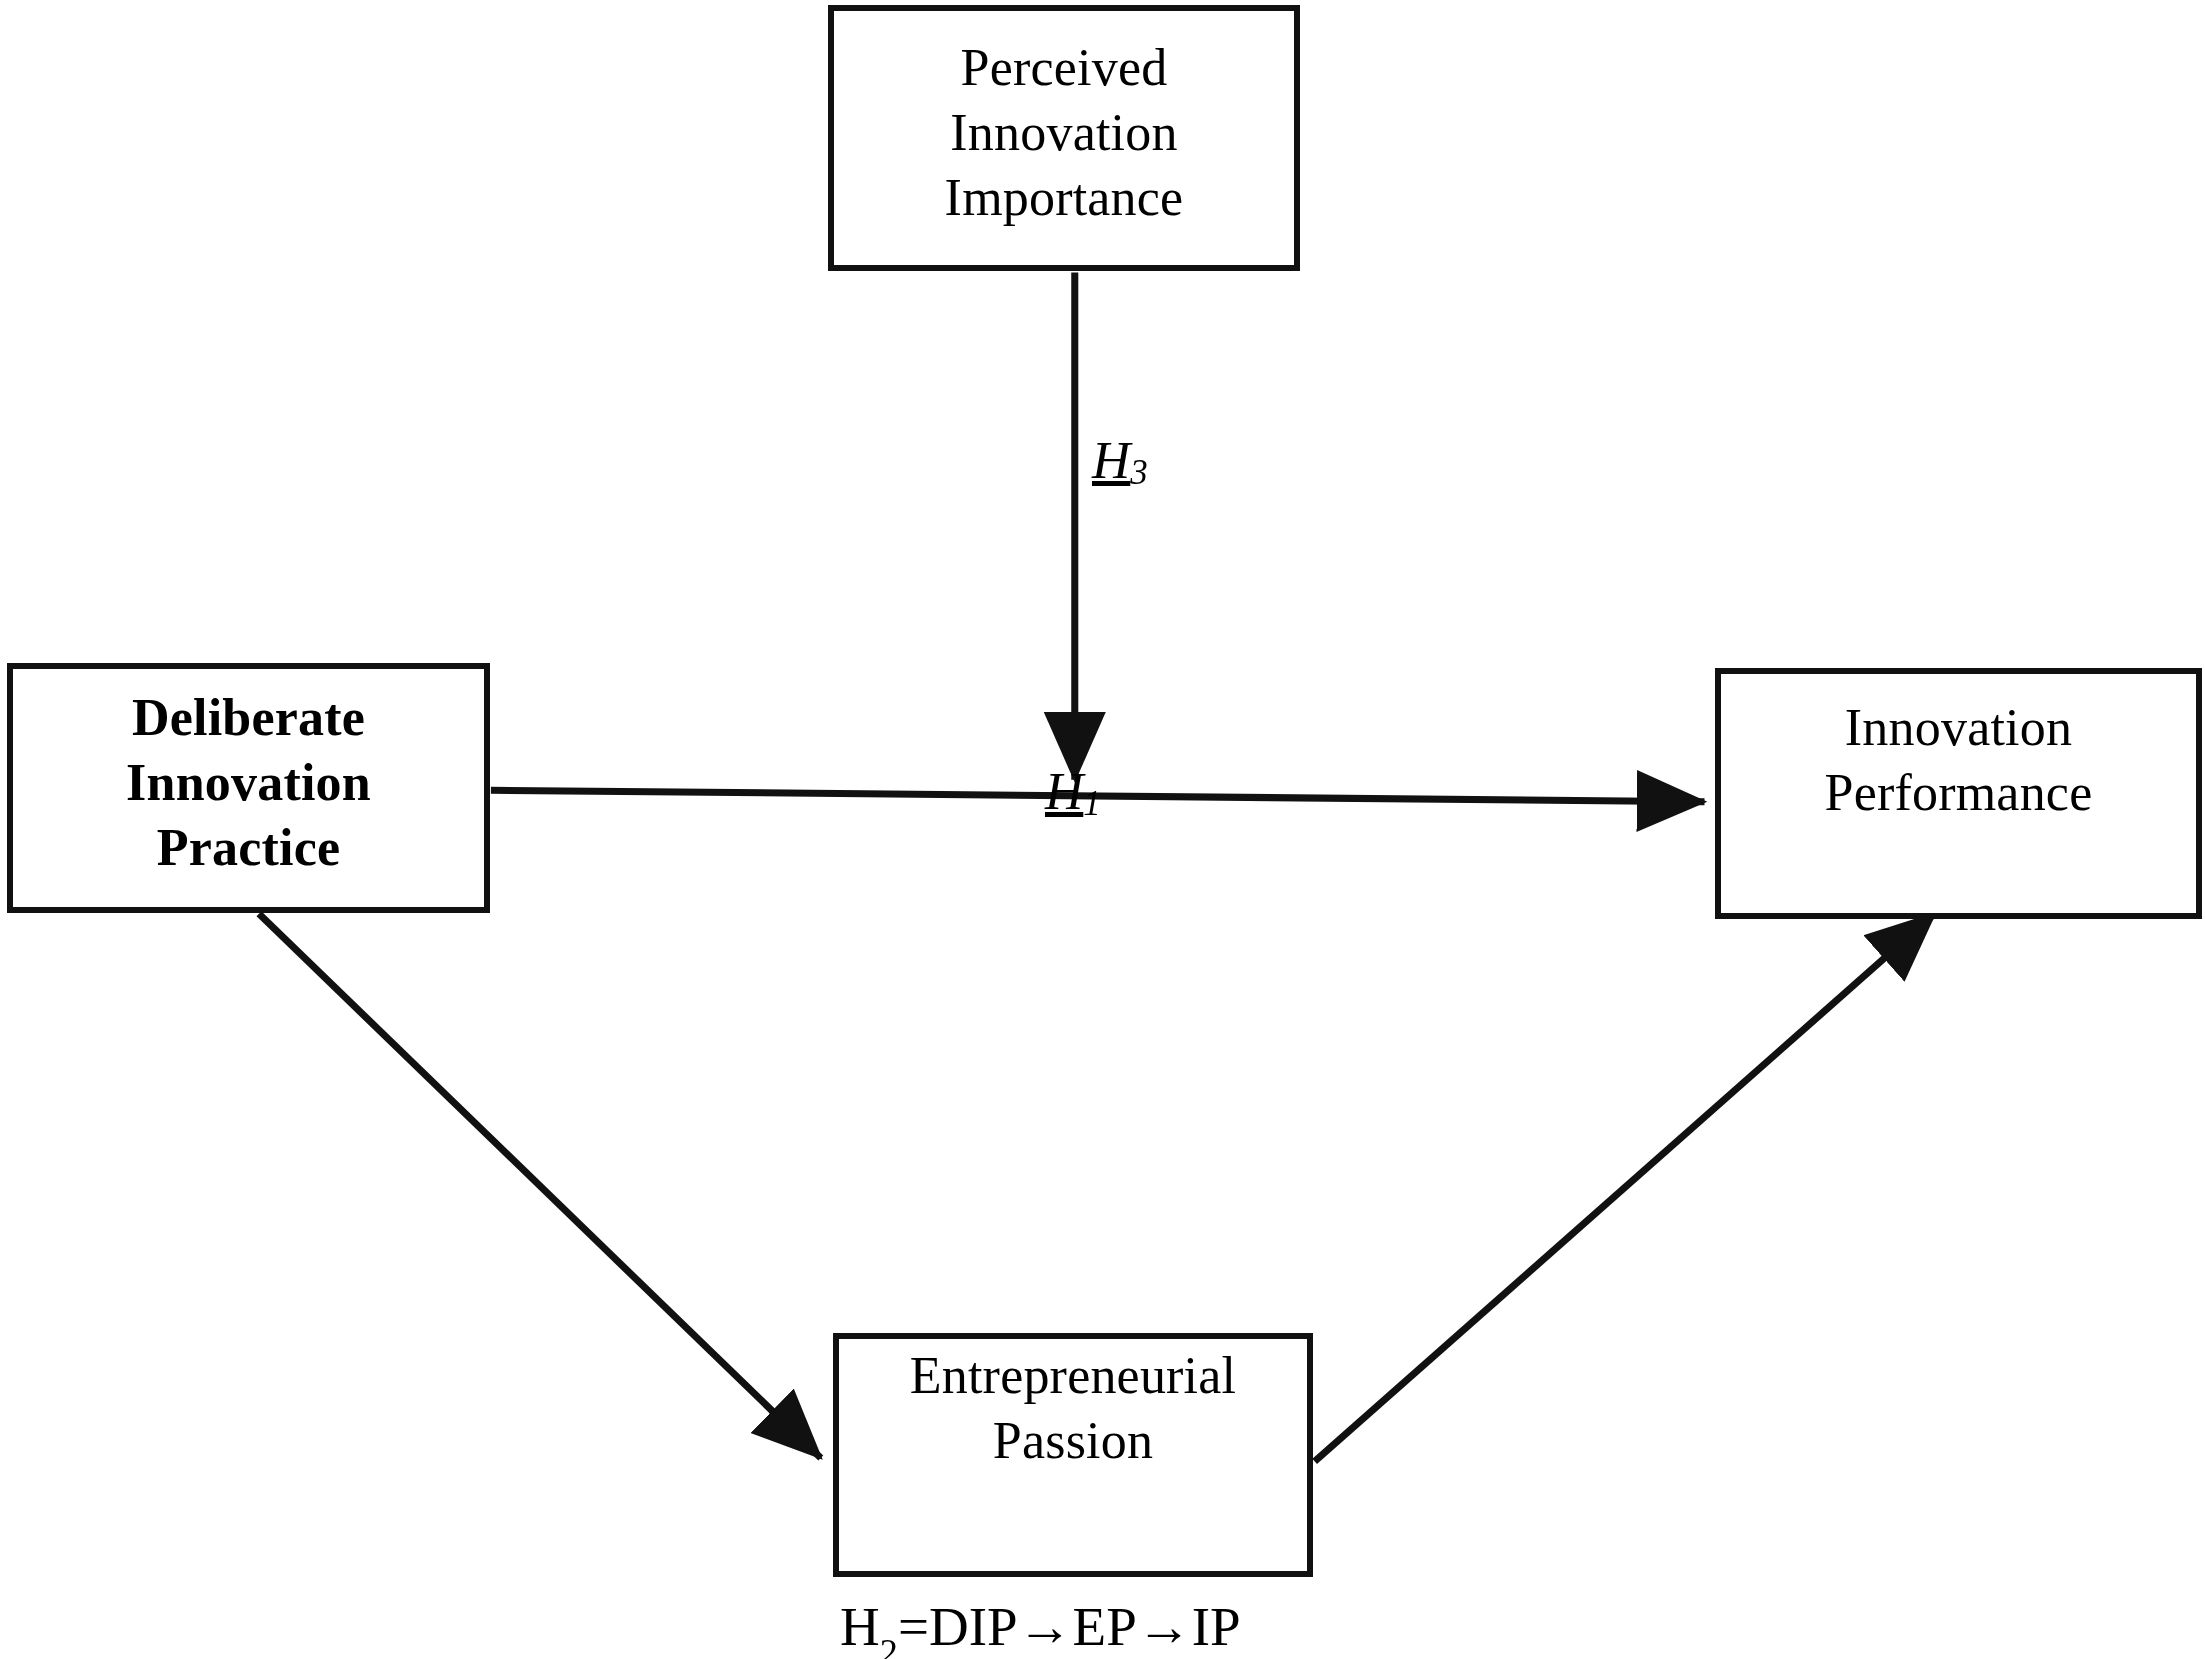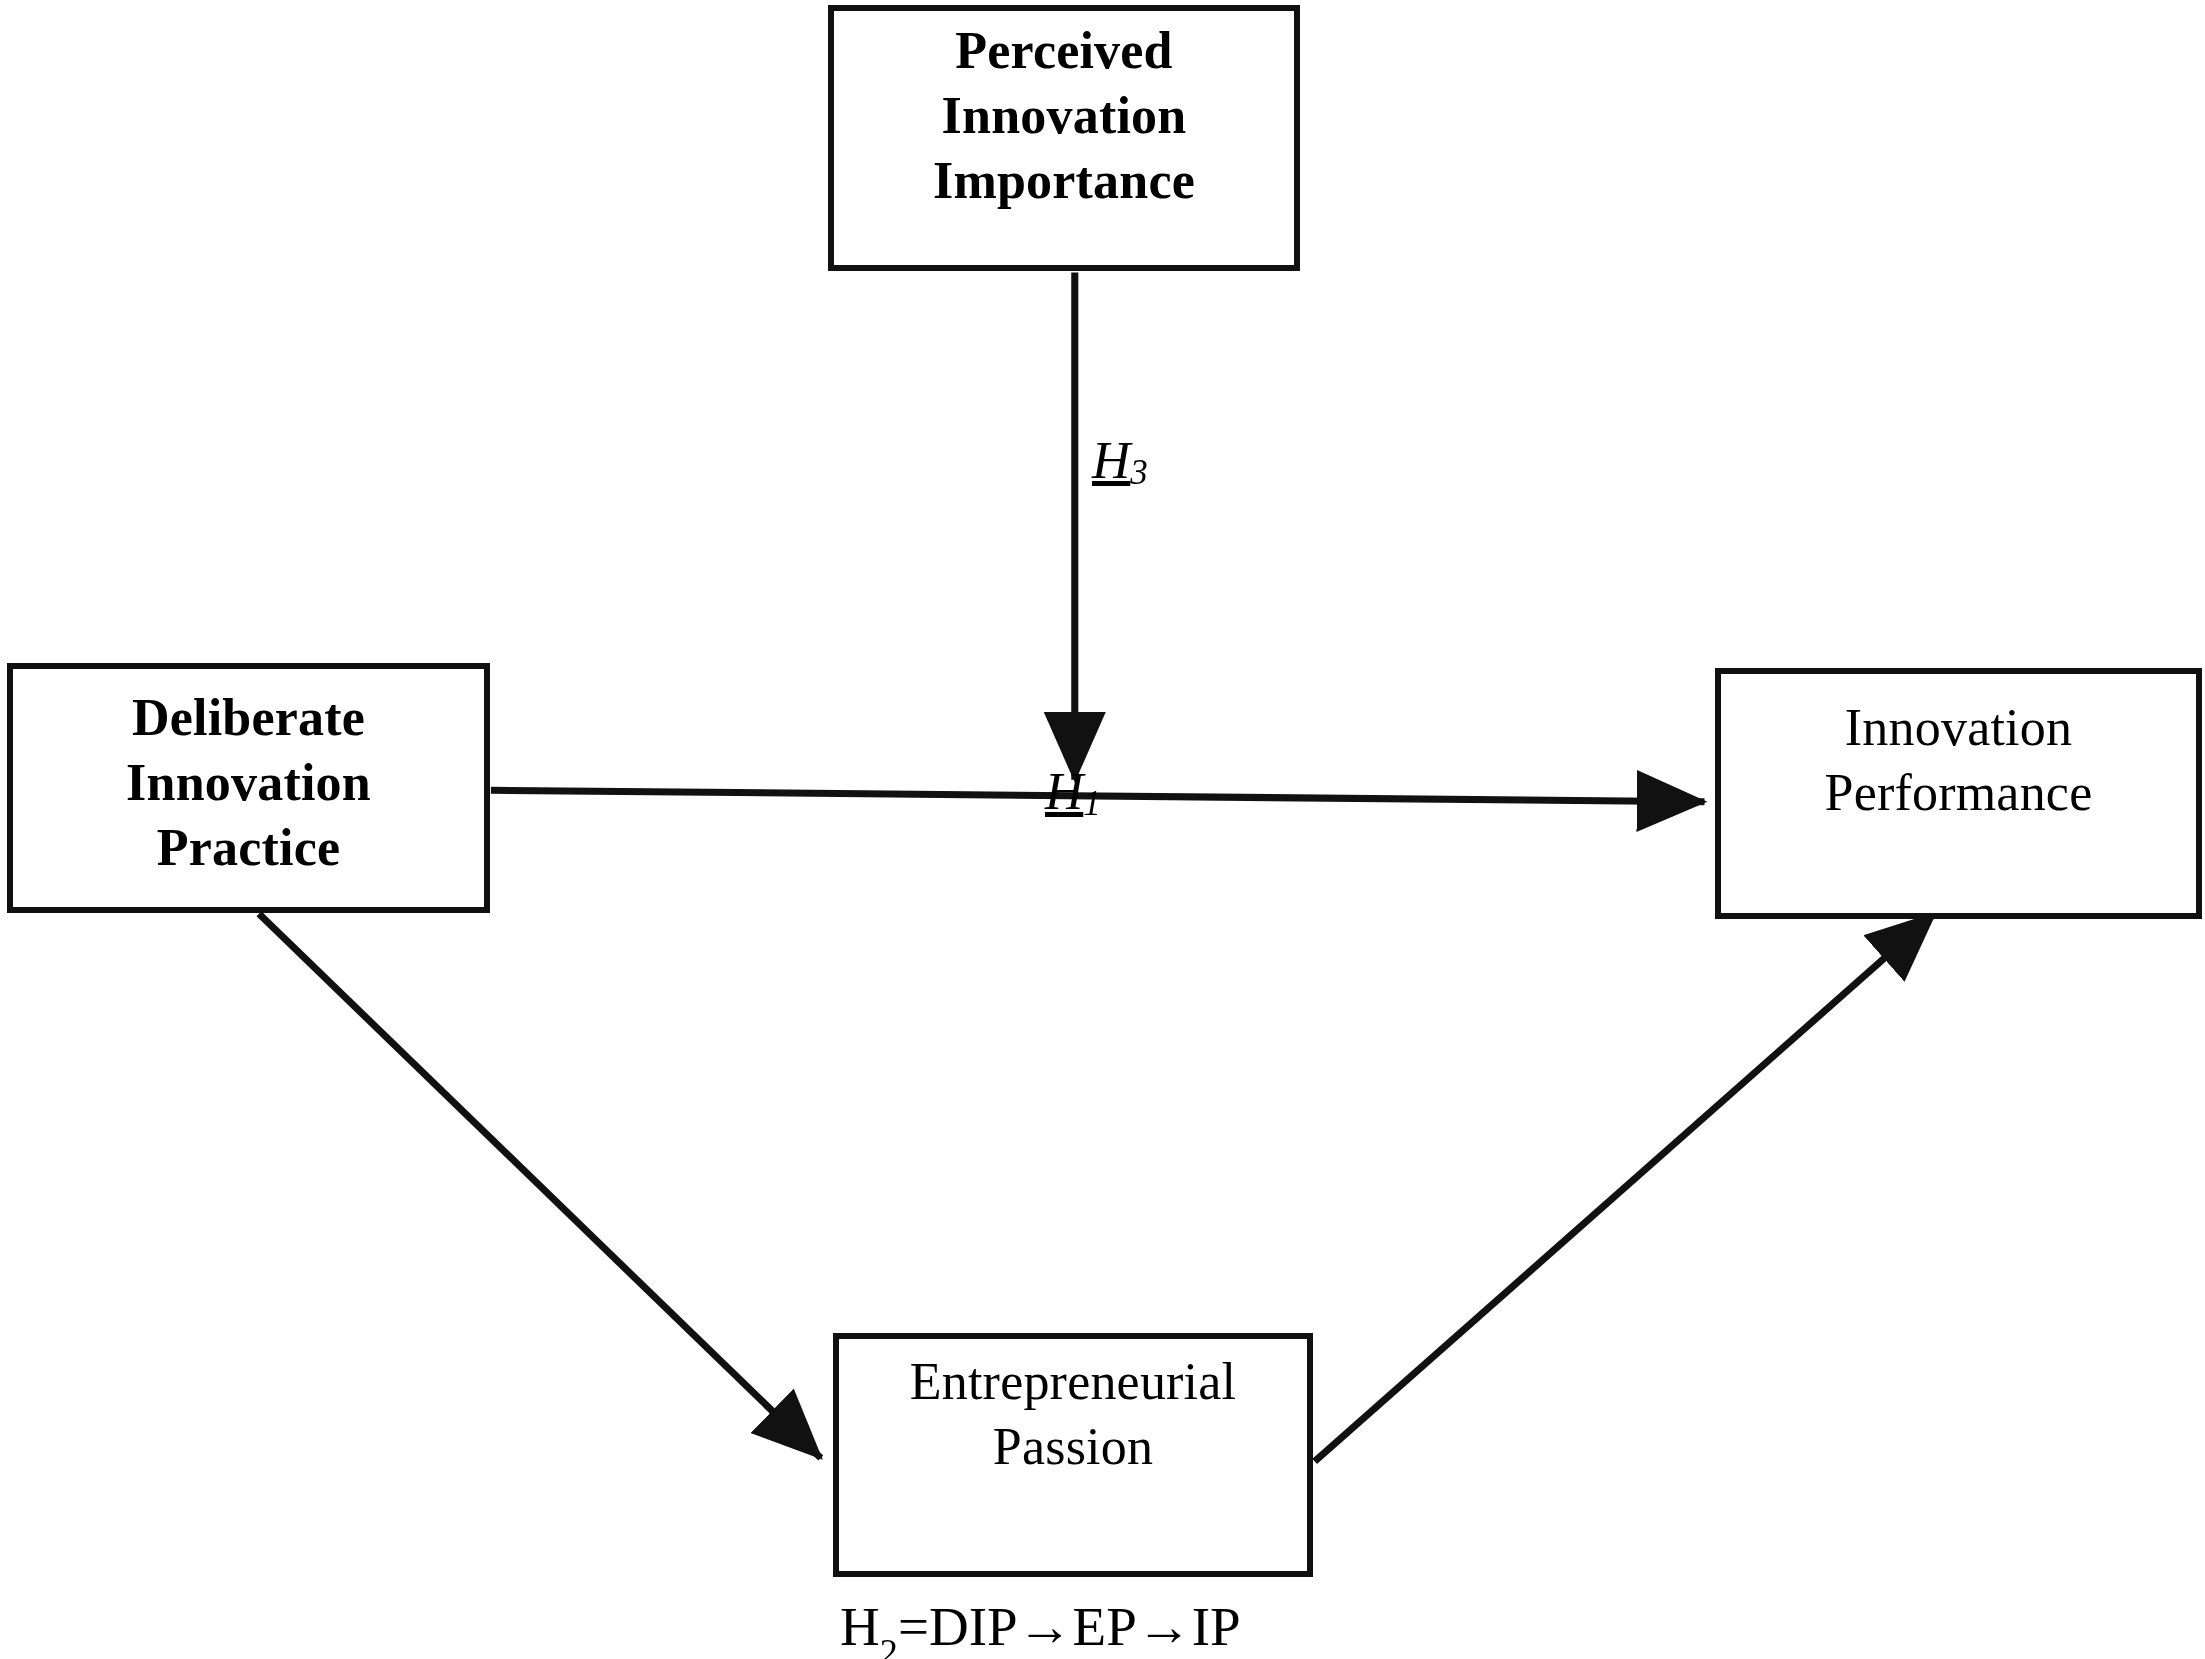--- a/index.html
+++ b/index.html
@@ -6,30 +6,30 @@
   body{width:2206px;height:1659px;position:relative;overflow:hidden;
        font-family:"Liberation Serif","DejaVu Serif",serif;color:#000000;}
   #canvas{position:absolute;left:0;top:0;width:2206px;height:1659px;}
   svg.edges{position:absolute;left:0;top:0;width:2206px;height:1659px;}
   .node{position:absolute;border:6.2px solid #111111;background:#ffffff;
         box-sizing:border-box;display:flex;justify-content:center;}
   .node .label{width:100%;text-align:center;font-size:52px;line-height:65px;
         letter-spacing:0.2px;white-space:pre-line;}
   
   #node-pii{left:828px;top:5.3px;width:472px;height:266px;align-items:flex-start;}
-  #node-pii .label{padding-top:7px;font-weight:bold;}
+  #node-pii .label{padding-top:24px;}
   
   #node-dip{left:7px;top:663px;width:483px;height:250px;align-items:flex-start;font-weight:bold;}
   #node-dip .label{padding-top:16px;}
   
   #node-ip{left:1715px;top:668px;width:487px;height:251px;align-items:flex-start;}
   #node-ip .label{padding-top:21px;}
   
   #node-ep{left:833px;top:1333px;width:480px;height:244px;align-items:flex-start;}
-  #node-ep .label{padding-top:10px;}
+  #node-ep .label{padding-top:4px;}
 
   .hyp{position:absolute;font-style:italic;font-size:53px;line-height:1;
        white-space:nowrap;text-decoration:underline;}
   .hyp sub{font-size:0.66em;font-style:italic;vertical-align:baseline;
            position:relative;top:0.18em;}
   #hyp-h3{left:1092px;top:434px;}
   #hyp-h1{left:1045px;top:765px;}
   #caption-h2{position:absolute;left:840px;top:1599px;font-size:55px;
        line-height:1;white-space:nowrap;font-style:normal;}
   #caption-h2 .ital{}

